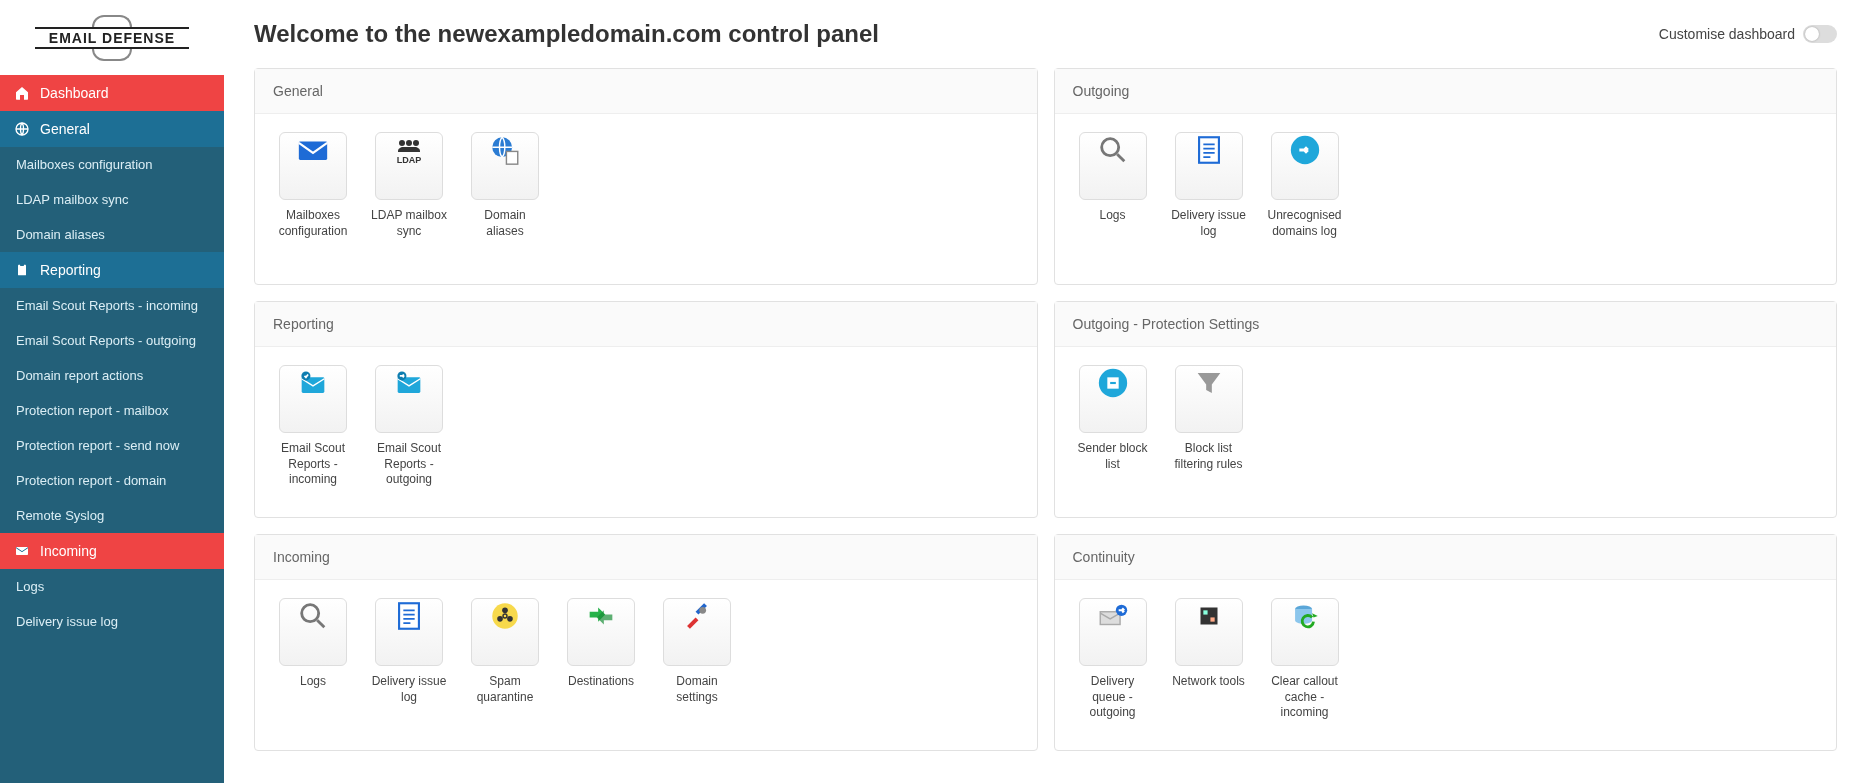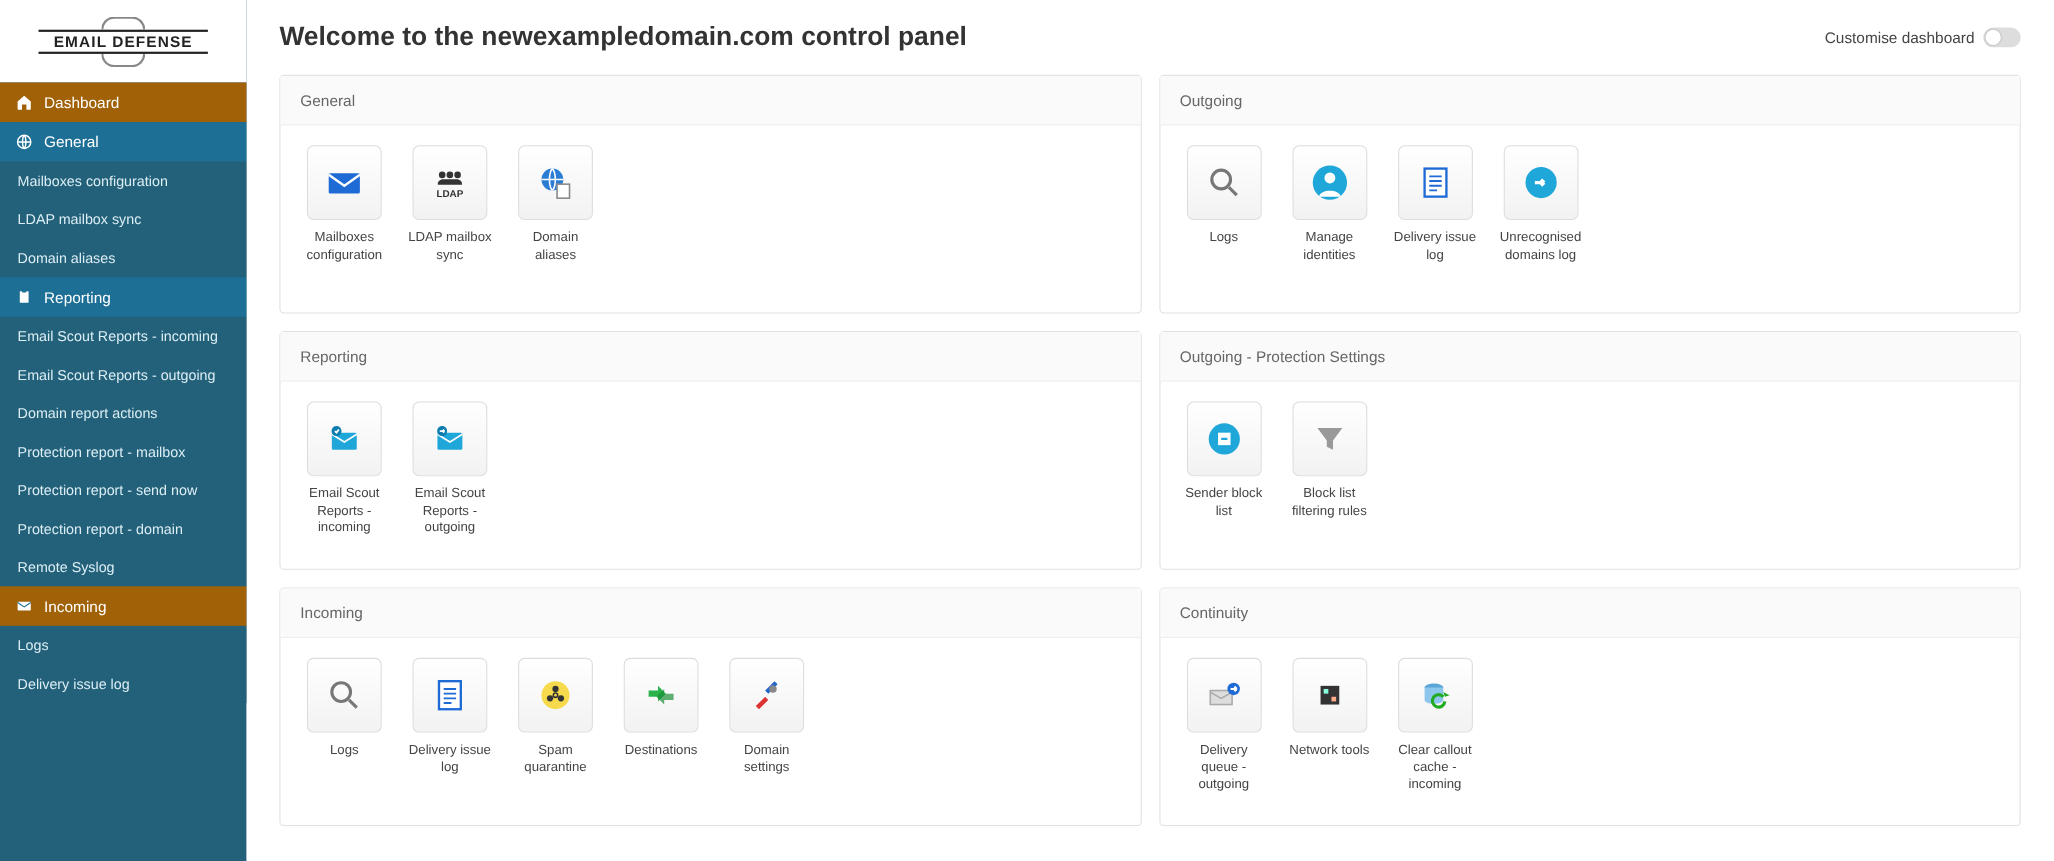--- a/index.html
+++ b/index.html
@@ -7,41 +7,41 @@
   .app { display: flex; min-height: 100vh; }
 
   
   .sidebar { width: 224px; background: #236079; color: #e8f4f8; flex-shrink: 0; }
   .logo-wrap { background: #fff; padding: 4px 8px; text-align: center; display: flex; align-items: center; justify-content: center; height: 75px; }
   .logo { display: inline-flex; flex-direction: column; align-items: center; }
   .logo-top { width: 40px; height: 12px; border: 2px solid #888; border-bottom: none; border-radius: 40px 40px 0 0; }
   .logo-text { font-weight: bold; font-size: 14px; letter-spacing: 1px; color: #222; padding: 1px 14px; border-top: 2px solid #222; border-bottom: 2px solid #222; }
   .logo-bot { width: 40px; height: 12px; border: 2px solid #888; border-top: none; border-radius: 0 0 40px 40px; }
 
-  .side-section { background: #a16207; color: #fff; padding: 10px 14px; display: flex; align-items: center; gap: 10px; font-size: 14px; cursor: pointer; }
+  .side-section { background: #ef4444; color: #fff; padding: 10px 14px; display: flex; align-items: center; gap: 10px; font-size: 14px; cursor: pointer; }
   .side-section.dark { background: #1d6f95; }
   .side-item { background: #236079; color: #dbeef5; padding: 10px 16px; font-size: 13px; cursor: pointer; }
 
   .icon { width: 16px; height: 16px; display: inline-flex; align-items: center; justify-content: center; flex-shrink: 0; }
   .icon svg { width: 100%; height: 100%; }
 
   
   .main { flex: 1; padding: 20px 30px 40px 30px; overflow: auto; }
   .titlebar { display: flex; justify-content: space-between; align-items: center; margin-bottom: 20px; }
   .pagetitle { font-size: 24px; font-weight: bold; color: #333; }
   .customise { display: flex; align-items: center; gap: 8px; color: #444; font-size: 14px; justify-content: center; }
   .toggle { width: 34px; height: 18px; background: #ddd; border-radius: 10px; position: relative; cursor: pointer; }
   .toggle::after { content: ""; position: absolute; left: 2px; top: 2px; width: 14px; height: 14px; background: #fff; border-radius: 50%; box-shadow: 0 0 2px rgba(0,0,0,.3); }
 
   .grid { display: grid; grid-template-columns: 1fr 1fr; gap: 16px; }
   .panel { border: 1px solid #e1e1e1; border-radius: 4px; background: #fff; }
   .panel-head { padding: 14px 18px; color: #666; font-size: 14px; border-bottom: 1px solid #eee; background: #fafafa; }
   .tiles { display: flex; flex-wrap: wrap; gap: 16px; padding: 18px; min-height: 170px; }
   .tile { width: 80px; display: flex; flex-direction: column; align-items: center; text-align: center; cursor: pointer; }
-  .tile-icon { width: 68px; height: 68px; border: 1px solid #ddd; border-radius: 6px; background: linear-gradient(#fff,#f2f2f2); display: flex; align-items: center; justify-content: center; font-size: 30px; margin-bottom: 8px; }
+  .tile-icon { width: 68px; height: 68px; border: 1px solid #ddd; border-radius: 6px; background: linear-gradient(#fff,#f2f2f2); display: flex; align-items: flex-start; justify-content: center; font-size: 30px; margin-bottom: 8px; }
   .tile-label { font-size: 12px; color: #444; line-height: 1.3; }
 
   
   .tile-icon svg { width: 34px; height: 34px; }
 </style>
 </head>
 <body>
 
 <div class="app">
   <nav class="sidebar">
@@ -158,30 +158,20 @@
                 <svg viewBox="0 0 24 24" fill="none" stroke="#777" stroke-width="2">
                   <circle cx="10" cy="10" r="6"></circle>
                   <path d="M15 15l5 5"></path>
                 </svg>
               </div>
               <div class="tile-label">Logs</div>
             </div>
             <div class="tile">
               <div class="tile-icon">
                 <svg viewBox="0 0 24 24">
-                  <circle cx="12" cy="12" r="11" fill="#1fa7da"></circle>
-                  <circle cx="12" cy="9" r="3.5" fill="#fff"></circle>
-                  <path d="M5 21c1-5 13-5 14 0" fill="#fff"></path>
-                </svg>
-              </div>
-              <div class="tile-label">Manage identities</div>
-            </div>
-            <div class="tile">
-              <div class="tile-icon">
-                <svg viewBox="0 0 24 24">
                   <rect x="5" y="3" width="14" height="18" fill="#fff" stroke="#1e6bd6" stroke-width="1.5"></rect>
                   <path d="M8 8h8M8 11h8M8 14h8M8 17h5" stroke="#1e6bd6" stroke-width="1.2"></path>
                 </svg>
               </div>
               <div class="tile-label">Delivery issue log</div>
             </div>
             <div class="tile">
               <div class="tile-icon">
                 <svg viewBox="0 0 24 24">
                   <circle cx="12" cy="12" r="10" fill="#1fa7da"></circle>

